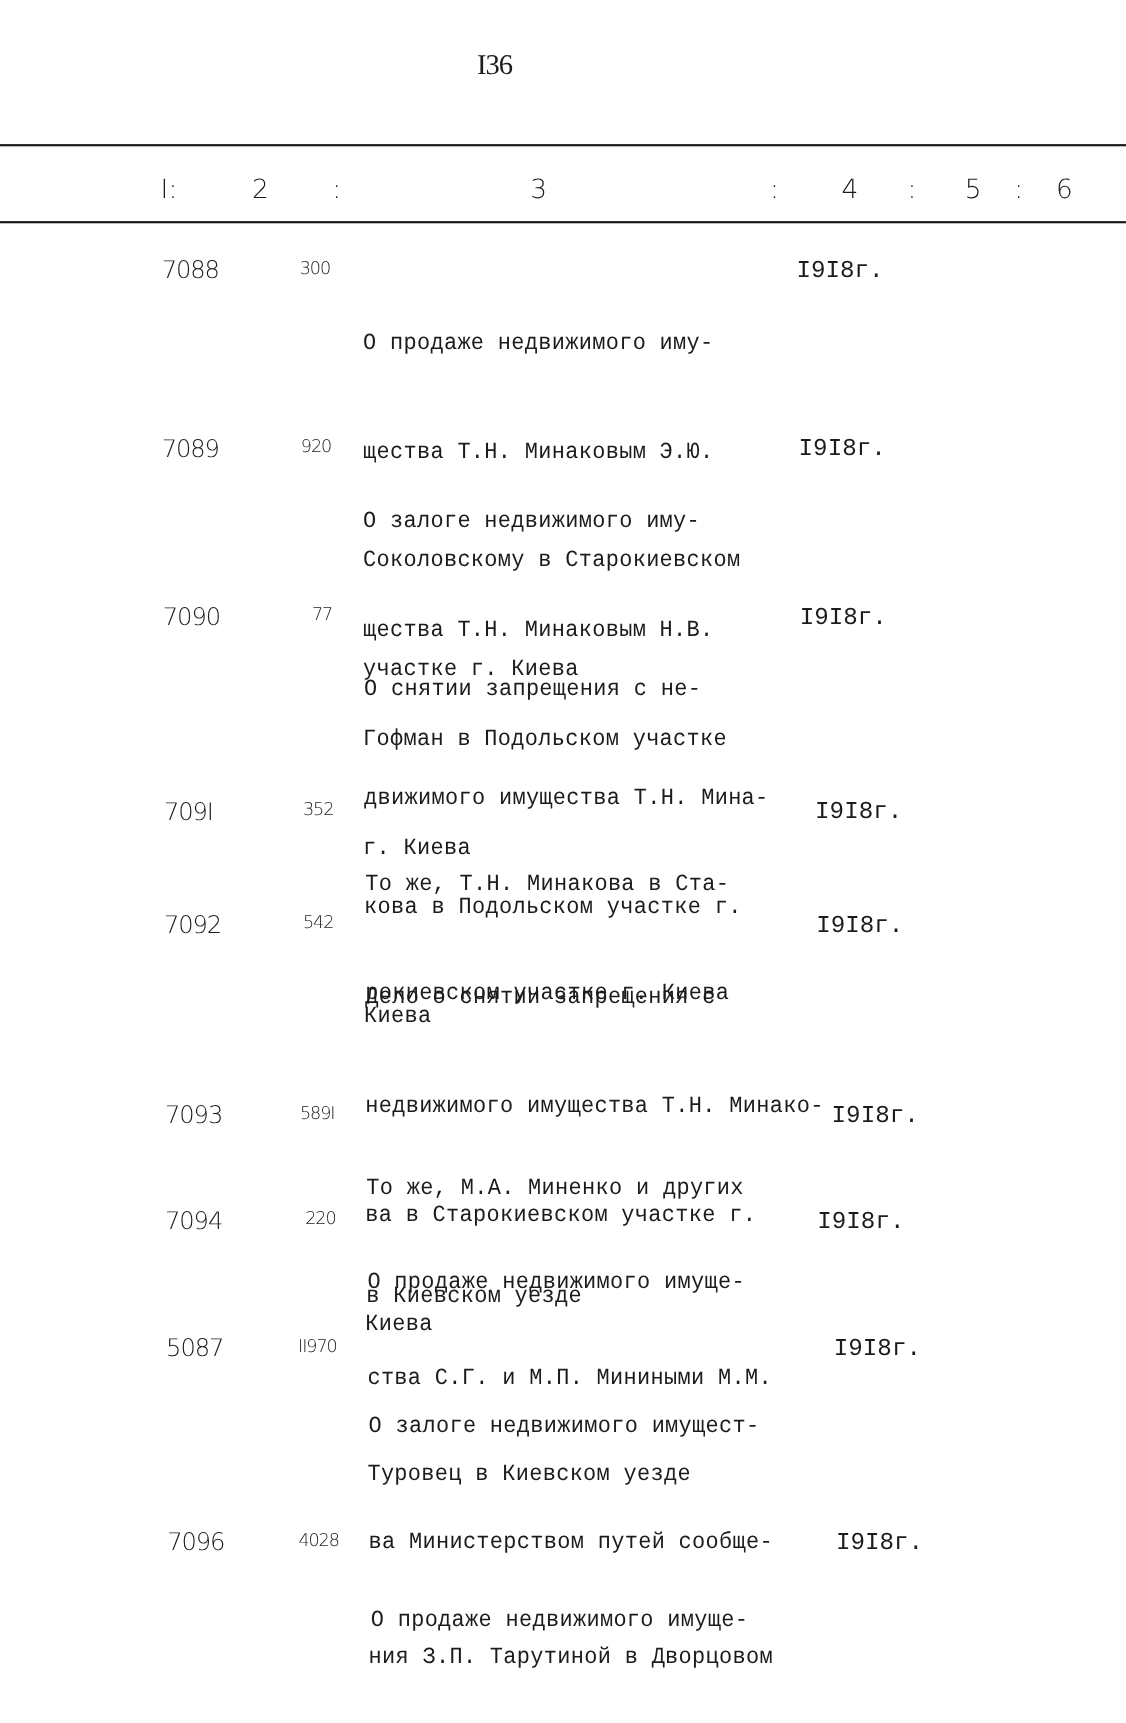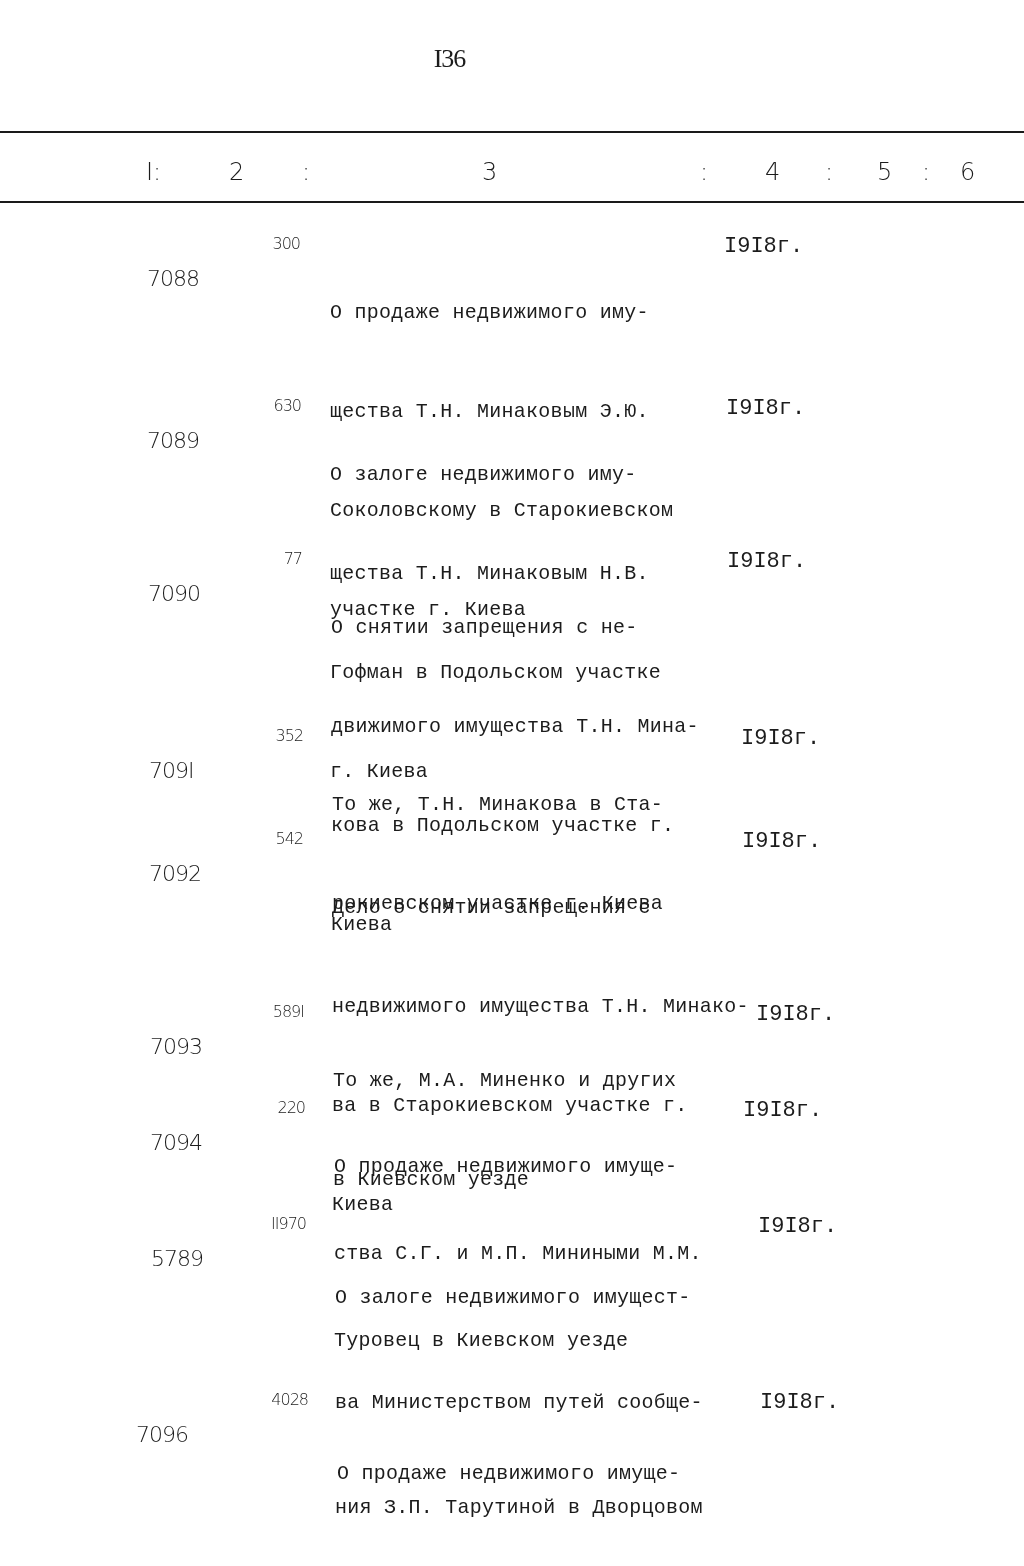--- a/index.html
+++ b/index.html
@@ -20,21 +20,21 @@
   .rule.top { top: 131px; }
   .rule.bottom { top: 201px; }
   .header-cell {
     position: absolute; top: 158px; font-size: 24px;
     font-family: "DejaVu Sans", "Liberation Sans", sans-serif; font-weight: 300;
   }
   .entry { position: absolute; left: 0; width: 1024px; }
   .col-num {
     position: absolute; width: 90px; text-align: left;
     font-family: "DejaVu Sans", "Liberation Sans", sans-serif; font-weight: 300;
-    font-size: 22px; letter-spacing: -1px; margin-top: 32px;
+    font-size: 22px; letter-spacing: -1px;
   }
   .col-sheets {
     position: absolute; width: 80px; text-align: right;
     font-family: "DejaVu Sans", "Liberation Sans", sans-serif; font-weight: 300;
     font-size: 16px; letter-spacing: -1px;
   }
   .col-title {
     position: absolute; font-size: 21px; line-height: 33px;
     white-space: pre; letter-spacing: 0.3px;
     font-family: "Liberation Mono", "DejaVu Sans Mono", monospace;
@@ -73,21 +73,21 @@
     <span class="line">О продаже недвижимого иму-</span>
     <span class="line">щества Т.Н. Минаковым Э.Ю.</span>
     <span class="line">Соколовскому в Старокиевском</span>
     <span class="line">участке г. Киева</span>
   </div>
   <span class="col-date" style="left:724px">I9I8г.</span>
 </div>
 
 <div class="entry" style="top:396px">
   <span class="col-num" style="left:147px">7089</span>
-  <span class="col-sheets" style="left:221px">630</span>
+  <span class="col-sheets" style="left:221px">920</span>
   <div class="col-title" style="left:330px;top:-4px">
     <span class="line">О залоге недвижимого иму-</span>
     <span class="line">щества Т.Н. Минаковым Н.В.</span>
     <span class="line">Гофман в Подольском участке</span>
     <span class="line">г. Киева</span>
   </div>
   <span class="col-date" style="left:726px">I9I8г.</span>
 </div>
 
 <div class="entry" style="top:549px">
@@ -139,33 +139,33 @@
   <span class="col-sheets" style="left:225px">220</span>
   <div class="col-title" style="left:334px;top:-4px;line-height:29px">
     <span class="line">О продаже недвижимого имуще-</span>
     <span class="line">ства С.Г. и М.П. Миниными М.М.</span>
     <span class="line">Туровец в Киевском уезде</span>
   </div>
   <span class="col-date" style="left:743px">I9I8г.</span>
 </div>
 
 <div class="entry" style="top:1214px">
-  <span class="col-num" style="left:151px">5789</span>
+  <span class="col-num" style="left:151px">5087</span>
   <span class="col-sheets" style="left:226px">II970</span>
   <div class="col-title" style="left:335px;top:-4px;line-height:35px">
     <span class="line">О залоге недвижимого имущест-</span>
     <span class="line">ва Министерством путей сообще-</span>
     <span class="line">ния З.П. Тарутиной в Дворцовом</span>
     
   </div>
   <span class="col-date" style="left:758px">I9I8г.</span>
 </div>
 
 <div class="entry" style="top:1390px">
-  <span class="col-num" style="left:136px">7096</span>
+  <span class="col-num" style="left:152px">7096</span>
   <span class="col-sheets" style="left:228px">4028</span>
   <div class="col-title" style="left:337px;top:-4px;line-height:35px">
     <span class="line">О продаже недвижимого имуще-</span>
     <span class="line">ства А.П. Миняйленко Н.Д. Лу-</span>
     
   </div>
   <span class="col-date" style="left:760px">I9I8г.</span>
 </div>
 
 </body></html>

